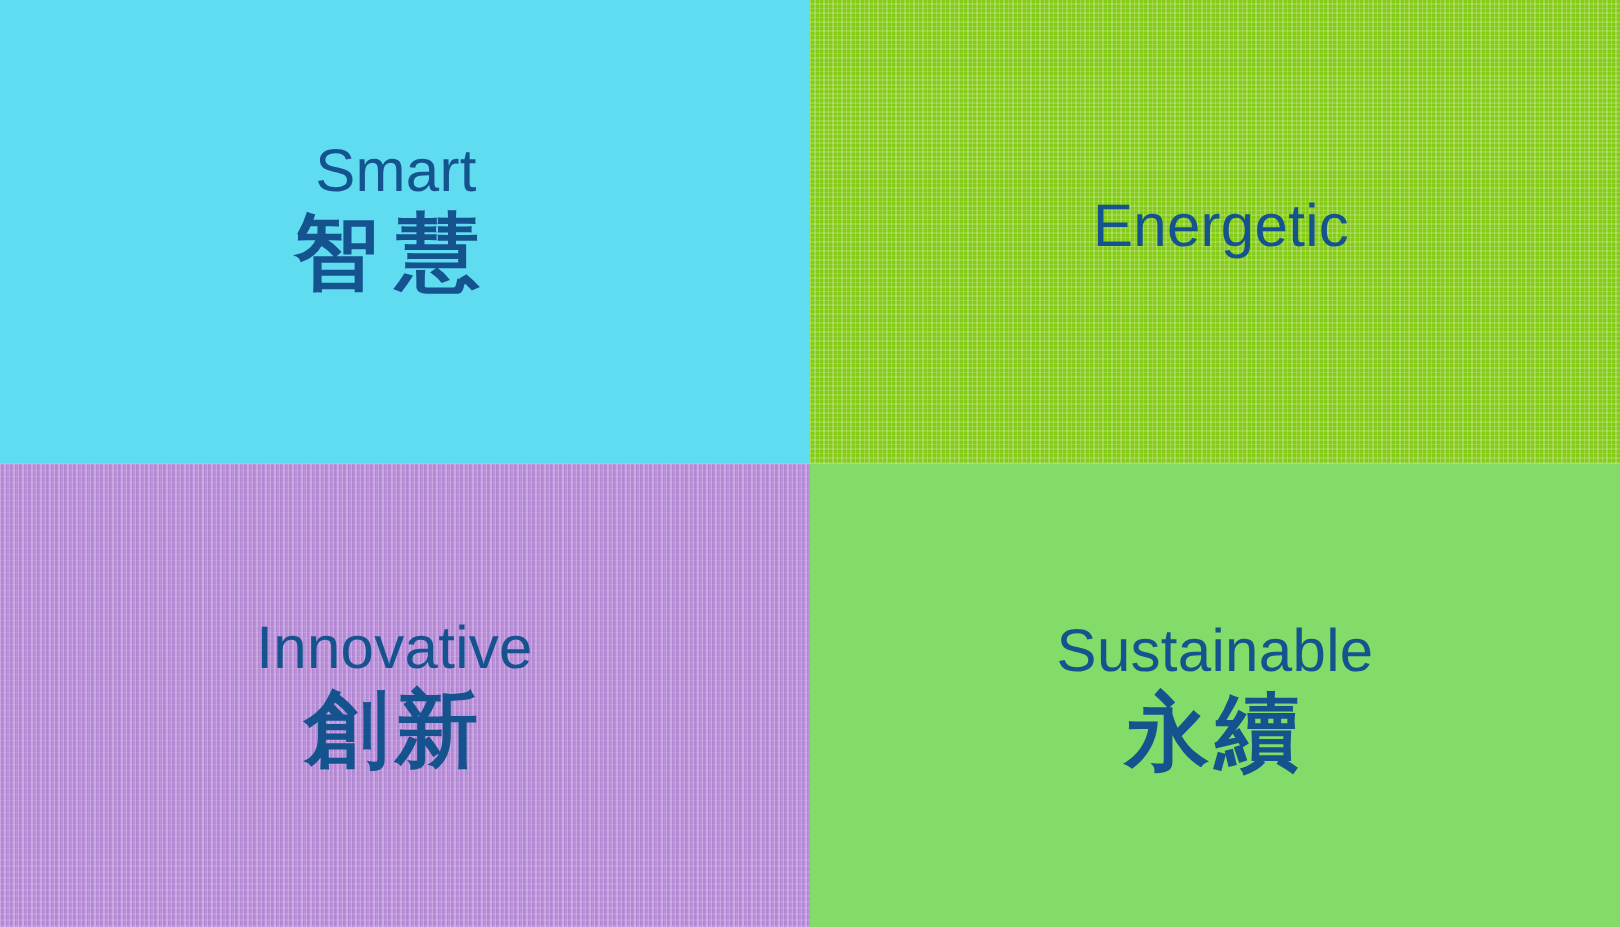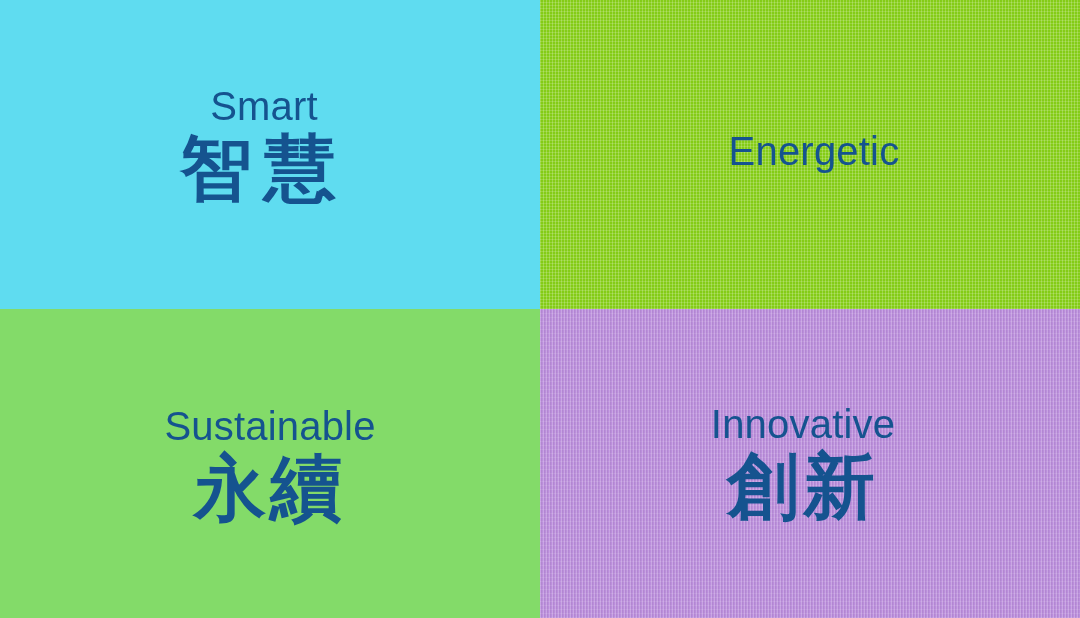--- a/index.html
+++ b/index.html
@@ -85,21 +85,21 @@
     display: block;
     font-size: 40px;
     font-weight: 400;
     letter-spacing: 0.2px;
     white-space: nowrap;
   }
 
   .value-cjk {
     display: block;
     margin-top: 6px;
-    font-size: 72px;
+    font-size: 56px;
     font-weight: 700;
     letter-spacing: 4px;
     white-space: nowrap;
   }
 
   
   .cell-smart       .value-block { transform: translate(-6px, -10px); }
   .cell-energetic   .value-block { transform: translate(4px, -4px); }
   .cell-innovative  .value-block { transform: translate(-7px, -1px); }
   .cell-sustainable .value-block { transform: translate(0px, 1px); }
@@ -120,30 +120,30 @@
       </div>
     </div>
 
     <div class="cell cell-energetic tex-cross" style="background: #84cc16; color: rgb(21, 83, 143);">
       <div class="texture"></div>
       <div class="value-block">
         <span class="value-en">Energetic</span>
       </div>
     </div>
 
+    <div class="cell cell-innovative tex-vert" style="background: rgb(187, 142, 220); color: rgb(21, 83, 143);">
+      <div class="texture"></div>
+      <div class="value-block">
+        <span class="value-en">Innovative</span>
+        <span class="value-cjk">創新</span>
+      </div>
+    </div>
+
     <div class="cell cell-sustainable" style="background: rgb(131, 219, 105); color: rgb(21, 83, 143);">
       <div class="texture"></div>
       <div class="value-block">
         <span class="value-en">Sustainable</span>
         <span class="value-cjk">永續</span>
       </div>
     </div>
 
-    <div class="cell cell-innovative tex-vert" style="background: rgb(187, 142, 220); color: rgb(21, 83, 143);">
-      <div class="texture"></div>
-      <div class="value-block">
-        <span class="value-en">Innovative</span>
-        <span class="value-cjk">創新</span>
-      </div>
-    </div>
-
   </div>
 </div>
 
 </body></html>

